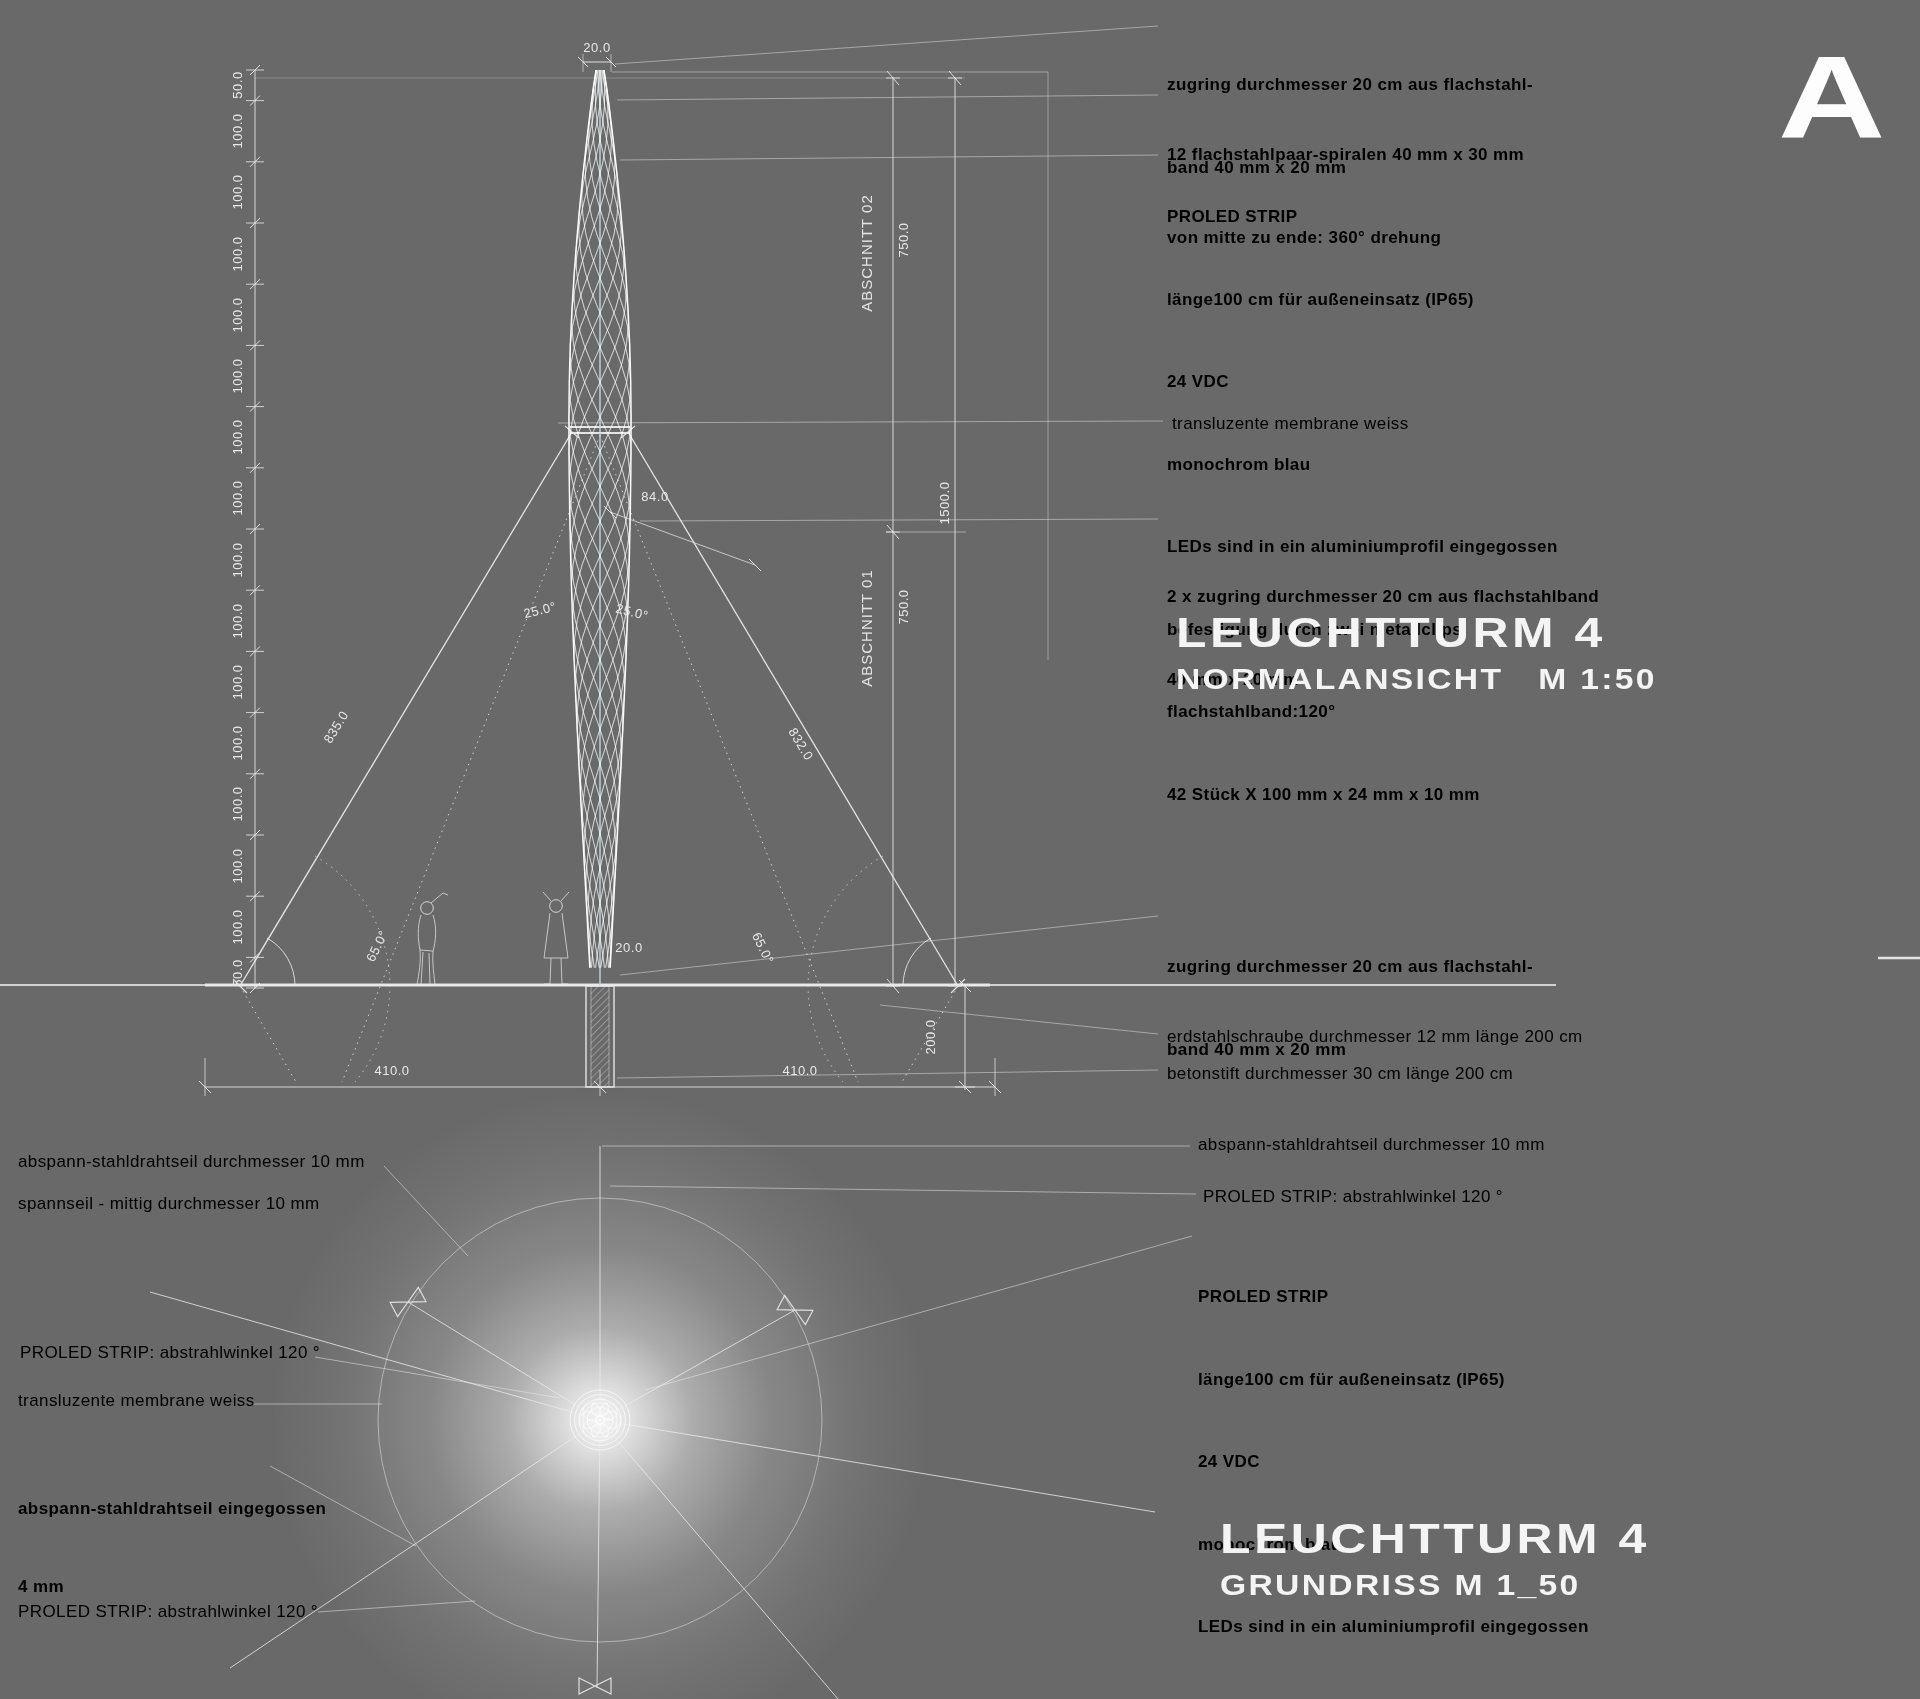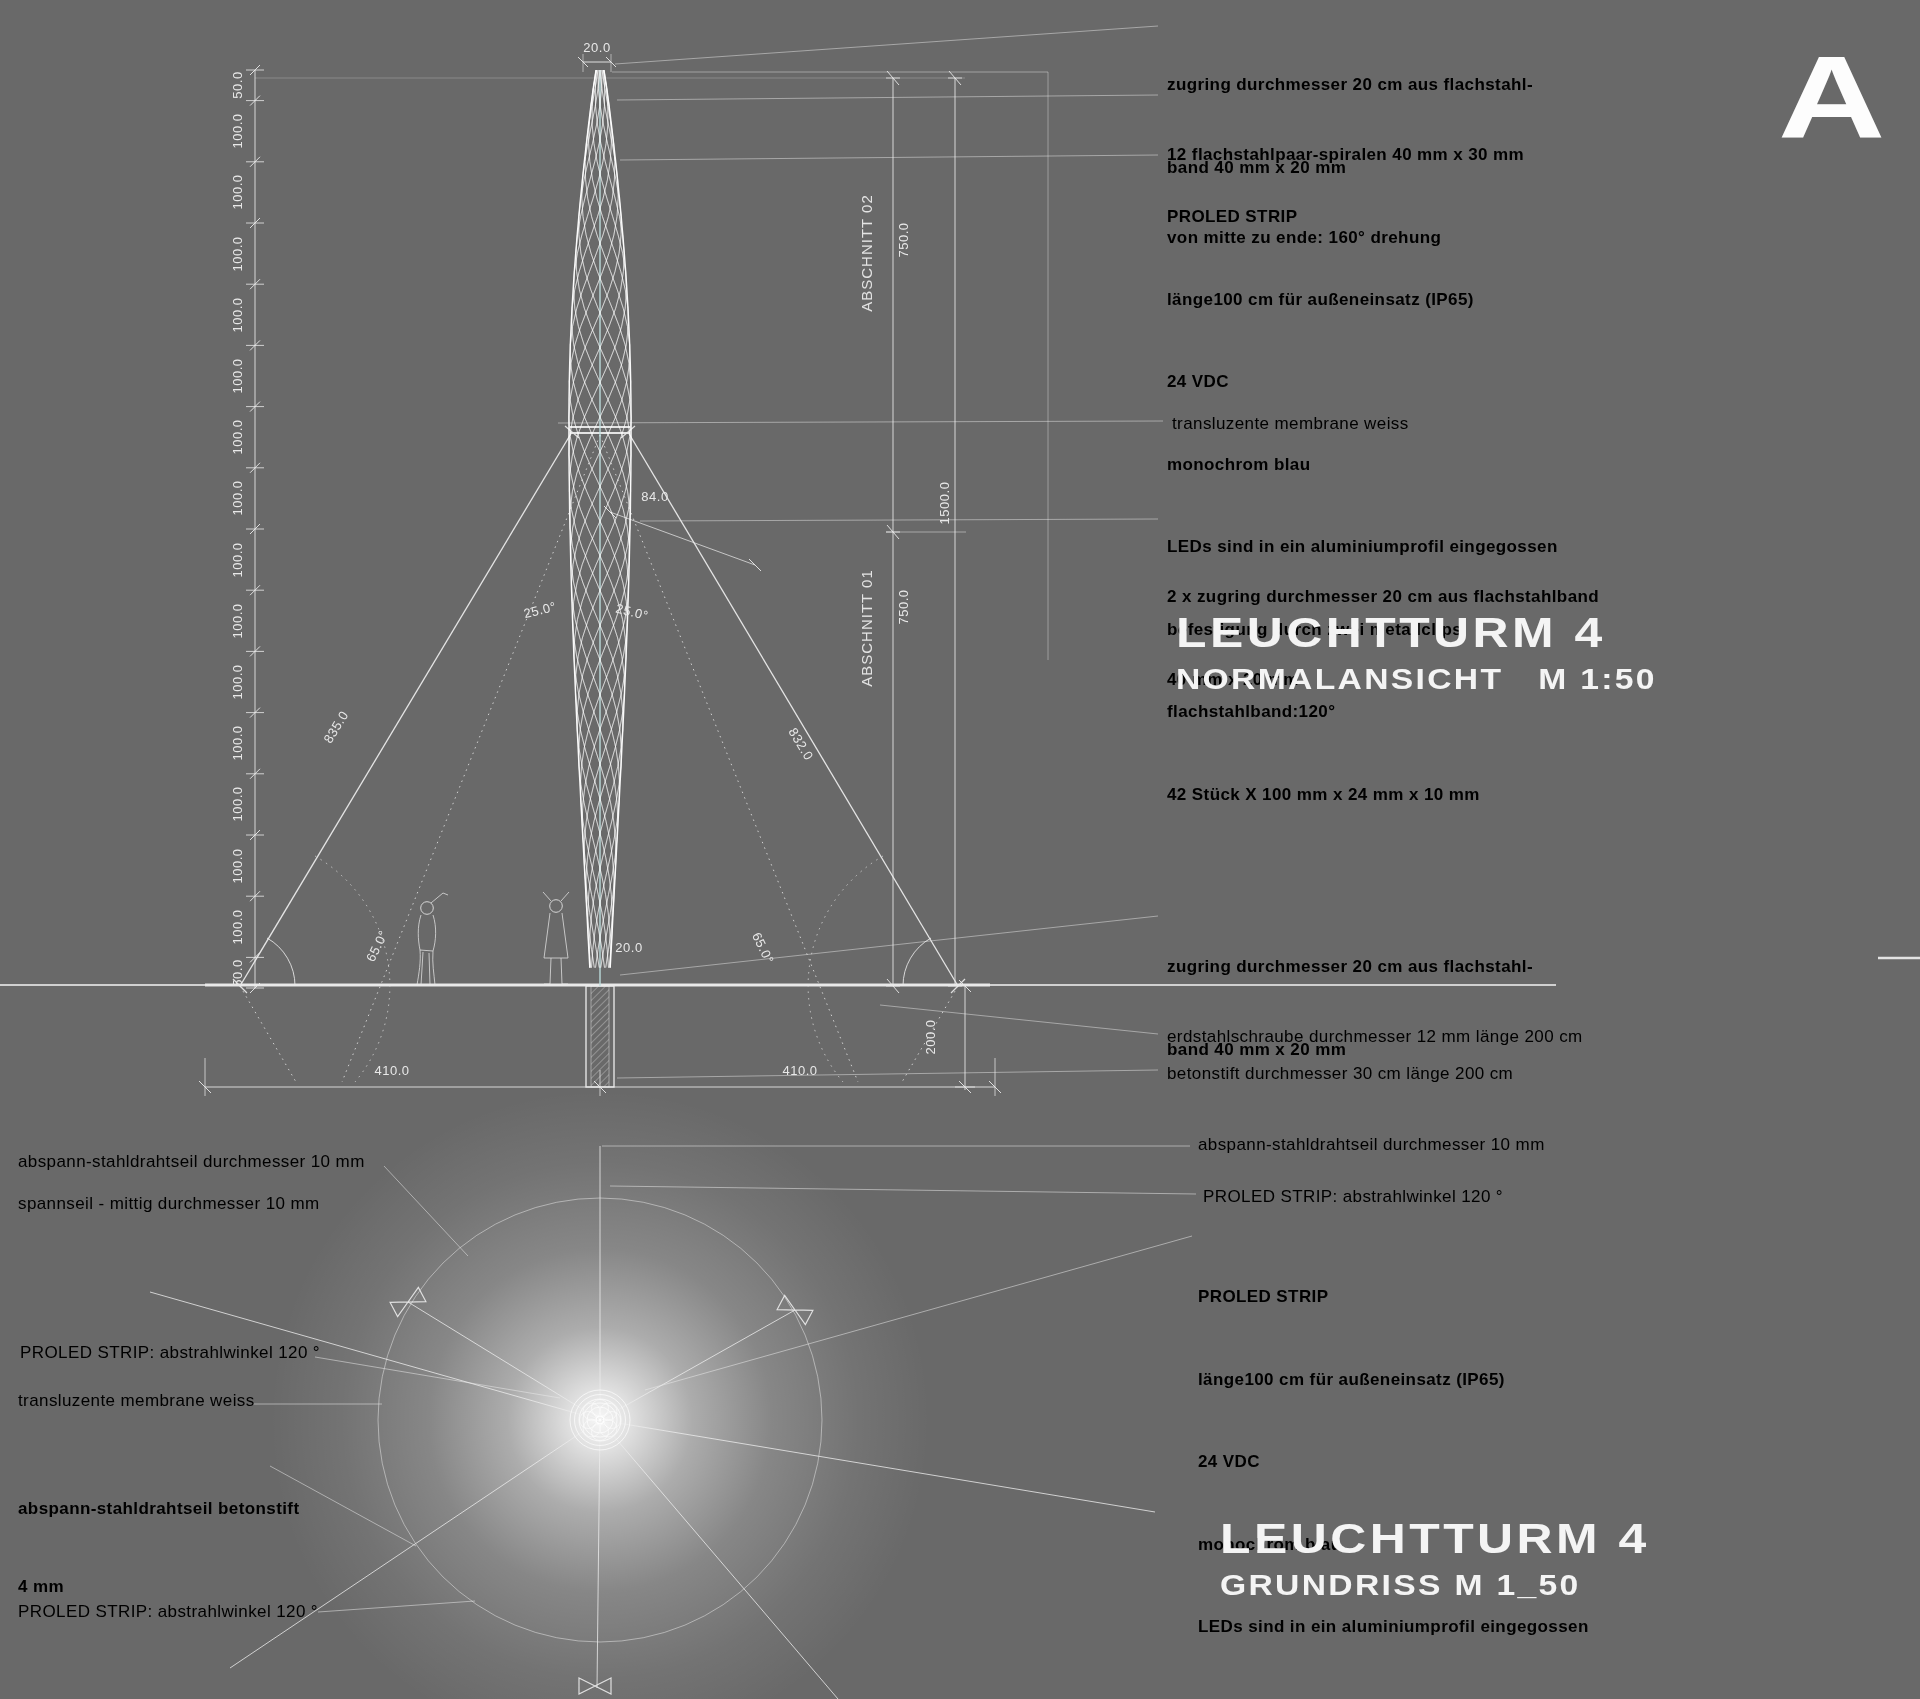--- a/index.html
+++ b/index.html
@@ -228,21 +228,21 @@
       </g>
   </svg>
 
   <div class="blk" style="left:1167px;top:16px">
     <div>zugring durchmesser 20 cm aus flachstahl-</div>
     <div>band 40 mm x 20 mm</div>
   </div>
 
   <div class="blk" style="left:1167px;top:86px">
     <div>12 flachstahlpaar-spiralen 40 mm x 30 mm</div>
-    <div>von mitte zu ende: 160° drehung</div>
+    <div>von mitte zu ende: 360° drehung</div>
   </div>
 
   <div class="blk" style="left:1167px;top:148px">
     <div>PROLED STRIP</div>
     <div>länge100 cm für außeneinsatz (IP65)</div>
     <div>24 VDC</div>
     <div>monochrom blau</div>
     <div>LEDs sind in ein aluminiumprofil eingegossen</div>
     <div>befestigung durch zwei metallclips</div>
     <div>flachstahlband:120°</div>
@@ -286,21 +286,21 @@
   <div class="titles" style="left:1207px;top:1514px">
     <div class="title-big">LEUCHTTURM 4</div>
     <div class="title-sub">GRUNDRISS M 1_50</div>
   </div>
 
   <div class="ann" style="left:18px;top:1152px">abspann-stahldrahtseil durchmesser 10 mm</div>
   <div class="ann" style="left:18px;top:1194px">spannseil - mittig durchmesser 10 mm</div>
   <div class="ann" style="left:20px;top:1343px">PROLED STRIP: abstrahlwinkel 120 °</div>
   <div class="ann" style="left:18px;top:1391px">transluzente membrane weiss</div>
   <div class="blk" style="left:18px;top:1444px;line-height:26px">
-    <div>abspann-stahldrahtseil betonstift</div>
+    <div>abspann-stahldrahtseil eingegossen</div>
     <div>4 mm</div>
   </div>
   <div class="ann" style="left:18px;top:1602px">PROLED STRIP: abstrahlwinkel 120 °</div>
 
   <div class="sec" style="left:866px;top:253px">ABSCHNITT 02</div>
   <div class="sec" style="left:866px;top:628px">ABSCHNITT 01</div>
 
   <div class="dim" style="left:597px;top:47px">20.0</div>
   <div class="dim" style="left:655px;top:496px">84.0</div>
   <div class="dim" style="left:629px;top:947px">20.0</div>

